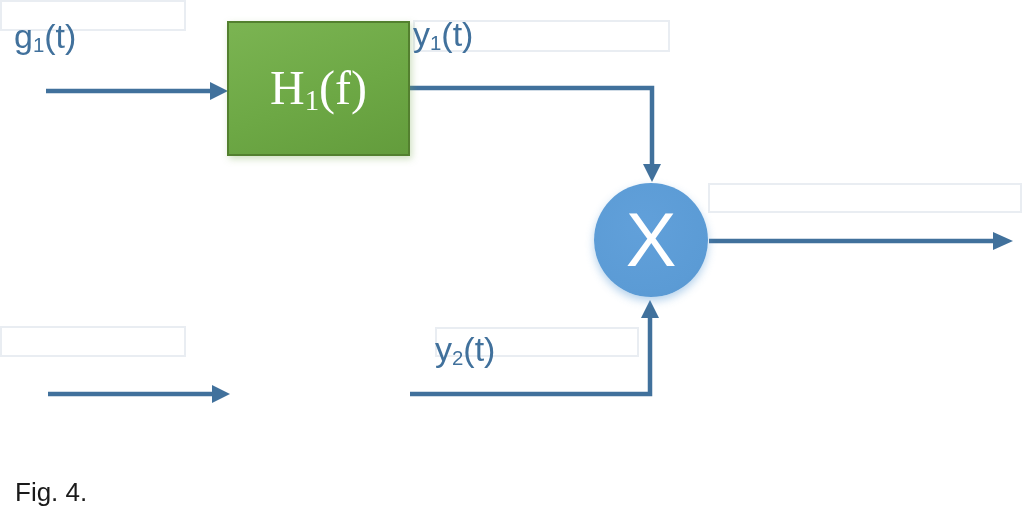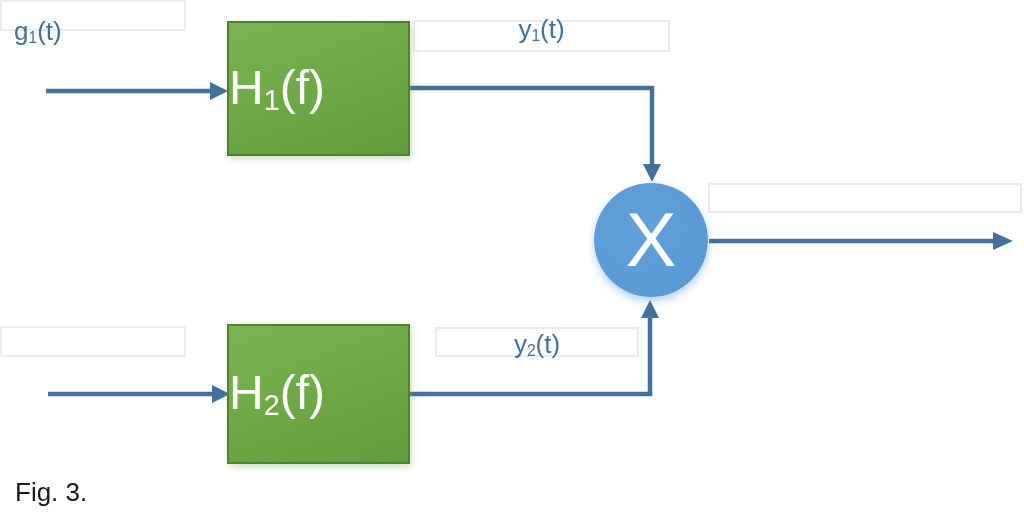--- a/index.html
+++ b/index.html
@@ -30,48 +30,49 @@
   
   .block {
     position: absolute;
     box-sizing: border-box;
     background: linear-gradient(160deg, #7bb452 0%, #6da845 55%, #639c3c 100%);
     border: 2px solid #53802f;
     box-shadow: 2px 3px 7px rgba(120, 170, 80, 0.35);
     color: #ffffff;
     display: flex;
     align-items: center;
-    justify-content: flex-start;
+    justify-content: center;
     font-size: 48px;
     z-index: 3;
+    font-family: Liberation Serif, serif;
   }
   
   .mult {
     position: absolute;
     border-radius: 50%;
     background: radial-gradient(circle at 42% 38%, #61a0da 0%, #5b9bd5 70%, #5794cd 100%);
     box-shadow: 0 4px 9px rgba(91, 155, 213, 0.45);
     color: #ffffff;
     display: flex;
     align-items: center;
     justify-content: center;
     font-size: 76px;
     line-height: 1;
     z-index: 3;
   }
   
   .flow-label {
     position: absolute;
     color: #41719C;
-    font-size: 26px;
+    font-size: 34px;
     line-height: 1.2;
     white-space: nowrap;
     z-index: 4;
   }
-  .flow-label.centered { text-align: center; }
+  .flow-label.centered { text-align: left; }
   .sub {
     font-size: 0.6em;
     vertical-align: -0.22em;
   }
   .caption {
     position: absolute;
     color: #1a1a1a;
     font-size: 26px;
     z-index: 4;
     white-space: nowrap;
@@ -102,27 +103,24 @@
     <polyline class="c-line" points="410,394 650,394 650,316"></polyline>
     <polygon class="c-head" points="641,318 659,318 650,300"></polygon>
 
     <line class="c-line" x1="709" y1="241" x2="995" y2="241"></line>
     <polygon class="c-head" points="993,232 993,250 1013,241"></polygon>
   </svg>
 
   <div class="block" style="left:227px; top:21px; width:183px; height:135px;">
     <span><span>H</span><span class="sub">1</span><span>(f)</span></span>
   </div>
-  <div class="block" style="left:227px; top:324px; width:183px; height:140px;">
-    <span><span>H</span><span class="sub">2</span><span>(f)</span></span>
-  </div>
 
   <div class="mult" style="left:594px; top:183px; width:114px; height:114px;">
     <span><span>X</span></span>
   </div>
 
   <div class="flow-label" style="left:14px; top:16px;"><span>g</span><span class="sub">1</span><span>(t)</span></div>
   <div class="flow-label centered" style="left:413px; top:14px; width:257px;"><span>y</span><span class="sub">1</span><span>(t)</span></div>
   <div class="flow-label centered" style="left:435px; top:329px; width:204px;"><span>y</span><span class="sub">2</span><span>(t)</span></div>
 
-  <div class="caption" style="left:15px; top:477px;">Fig. 3.</div>
+  <div class="caption" style="left:15px; top:477px;">Fig. 4.</div>
 
 </div>
 
 </body></html>

